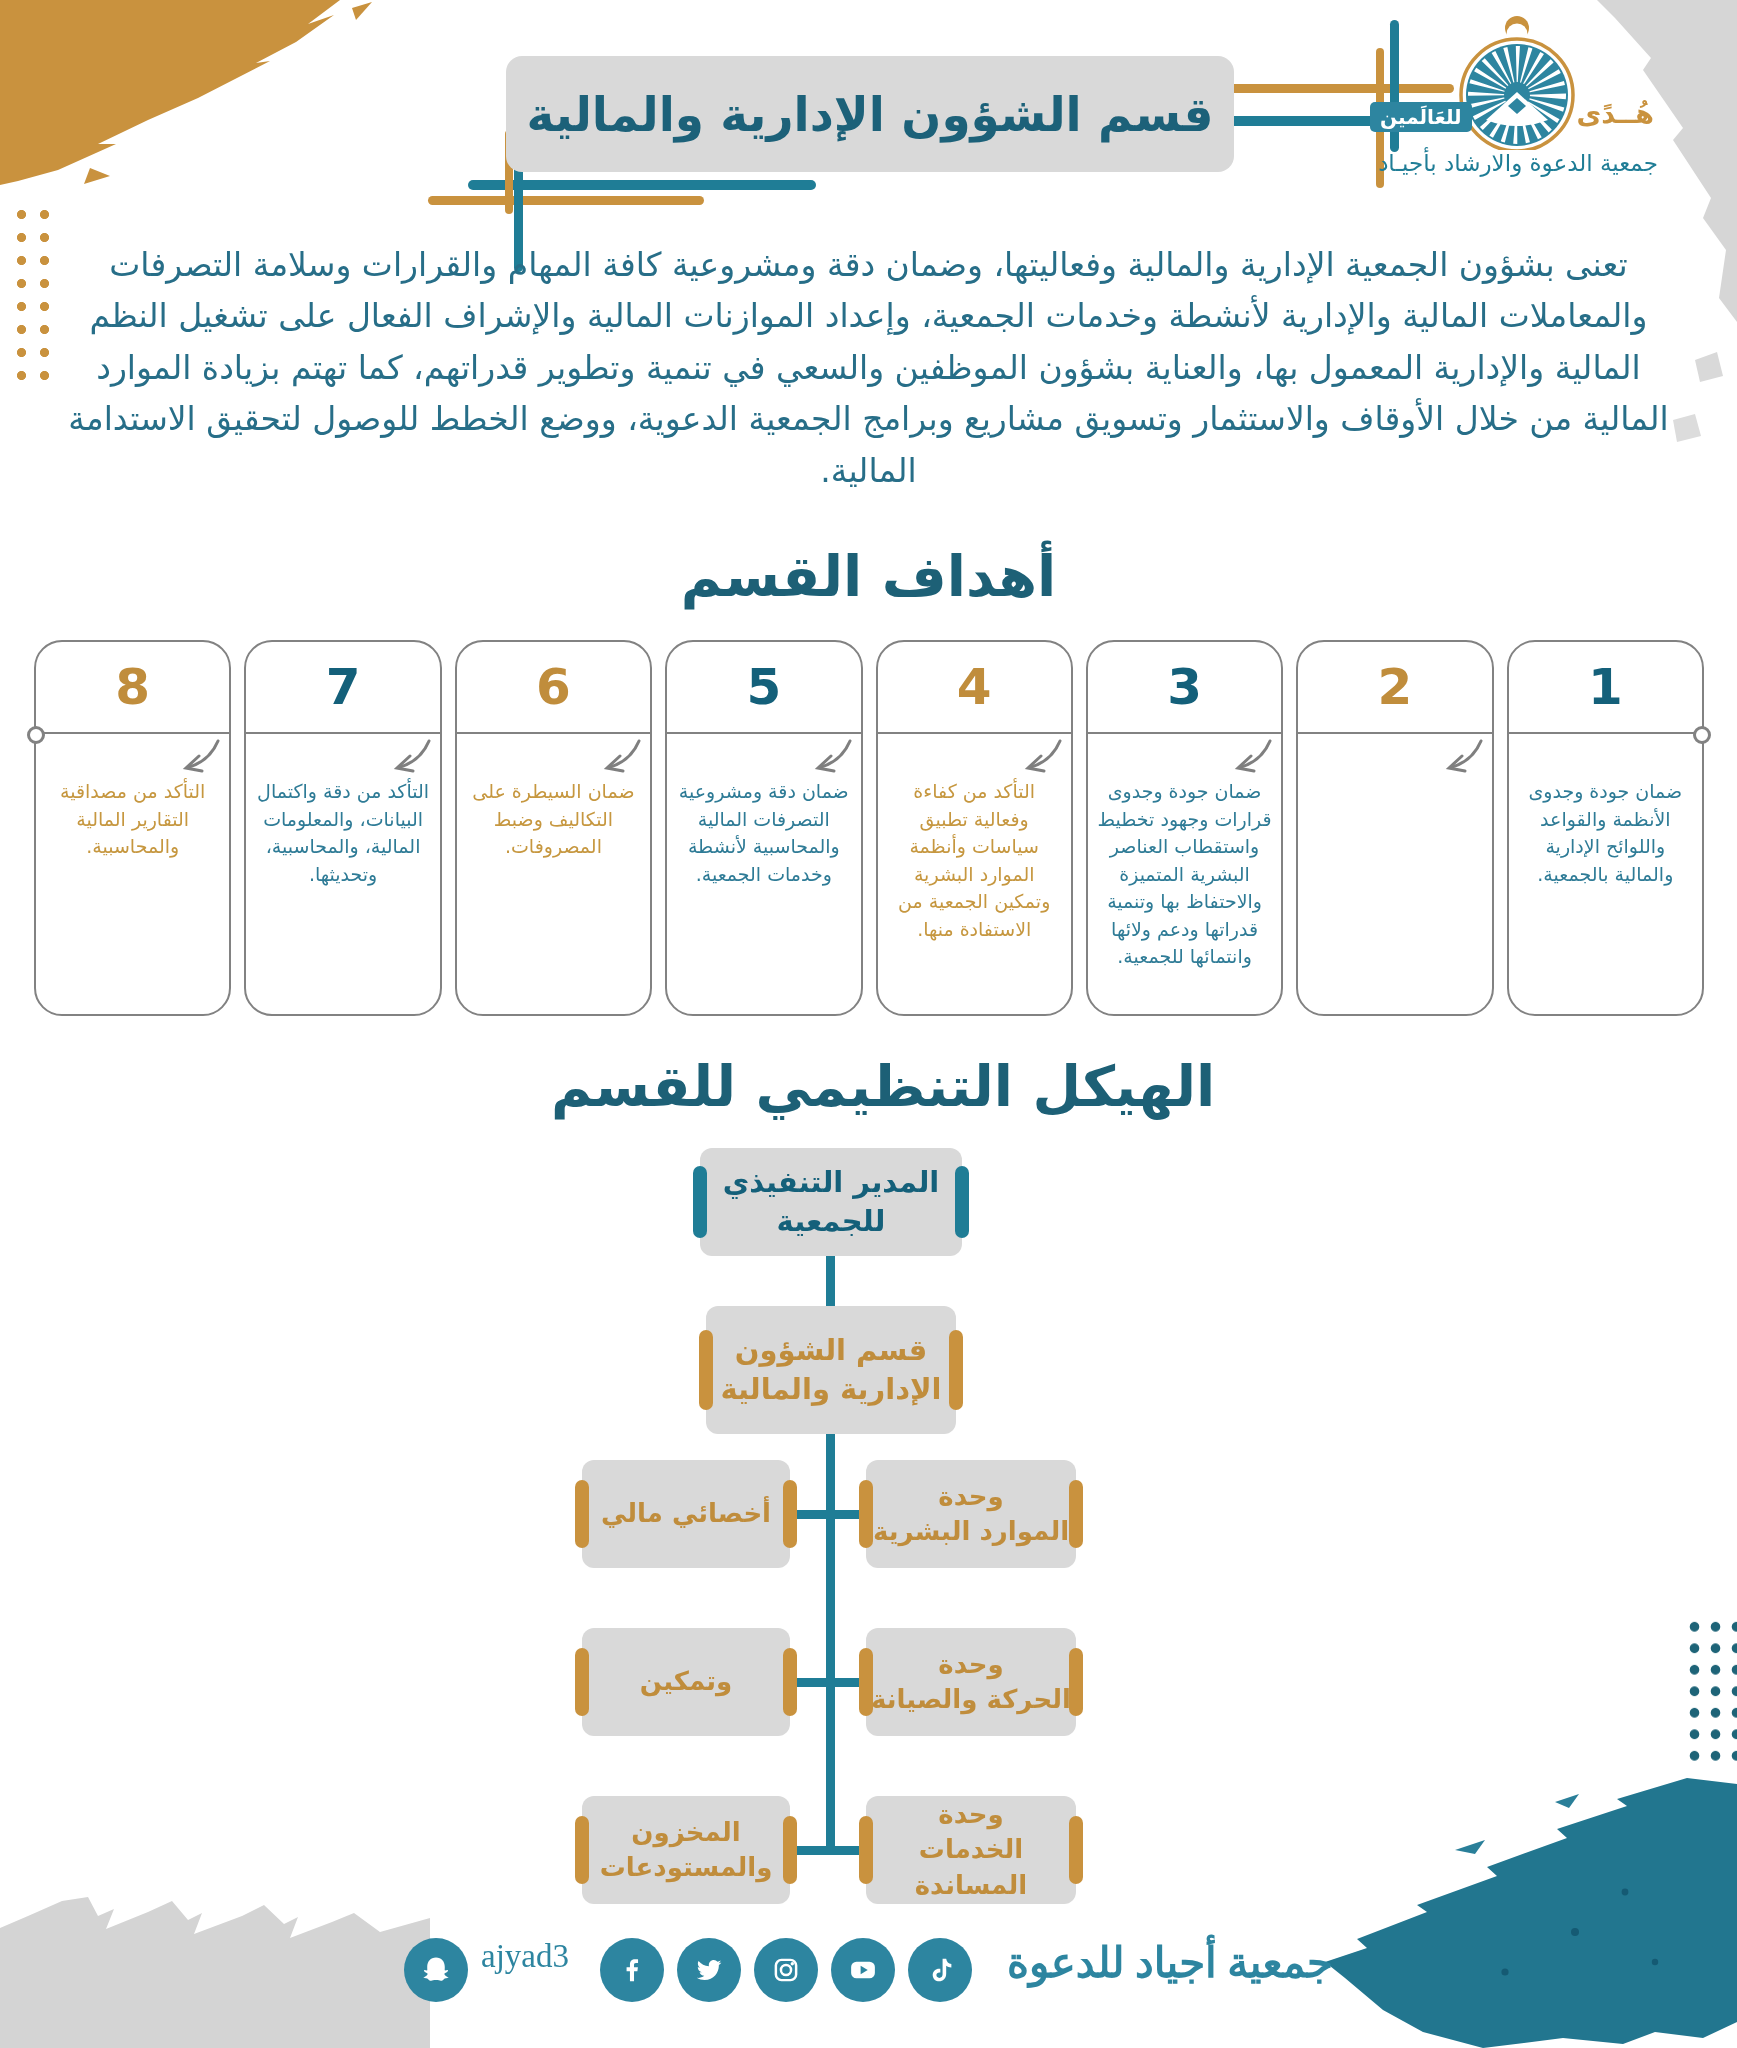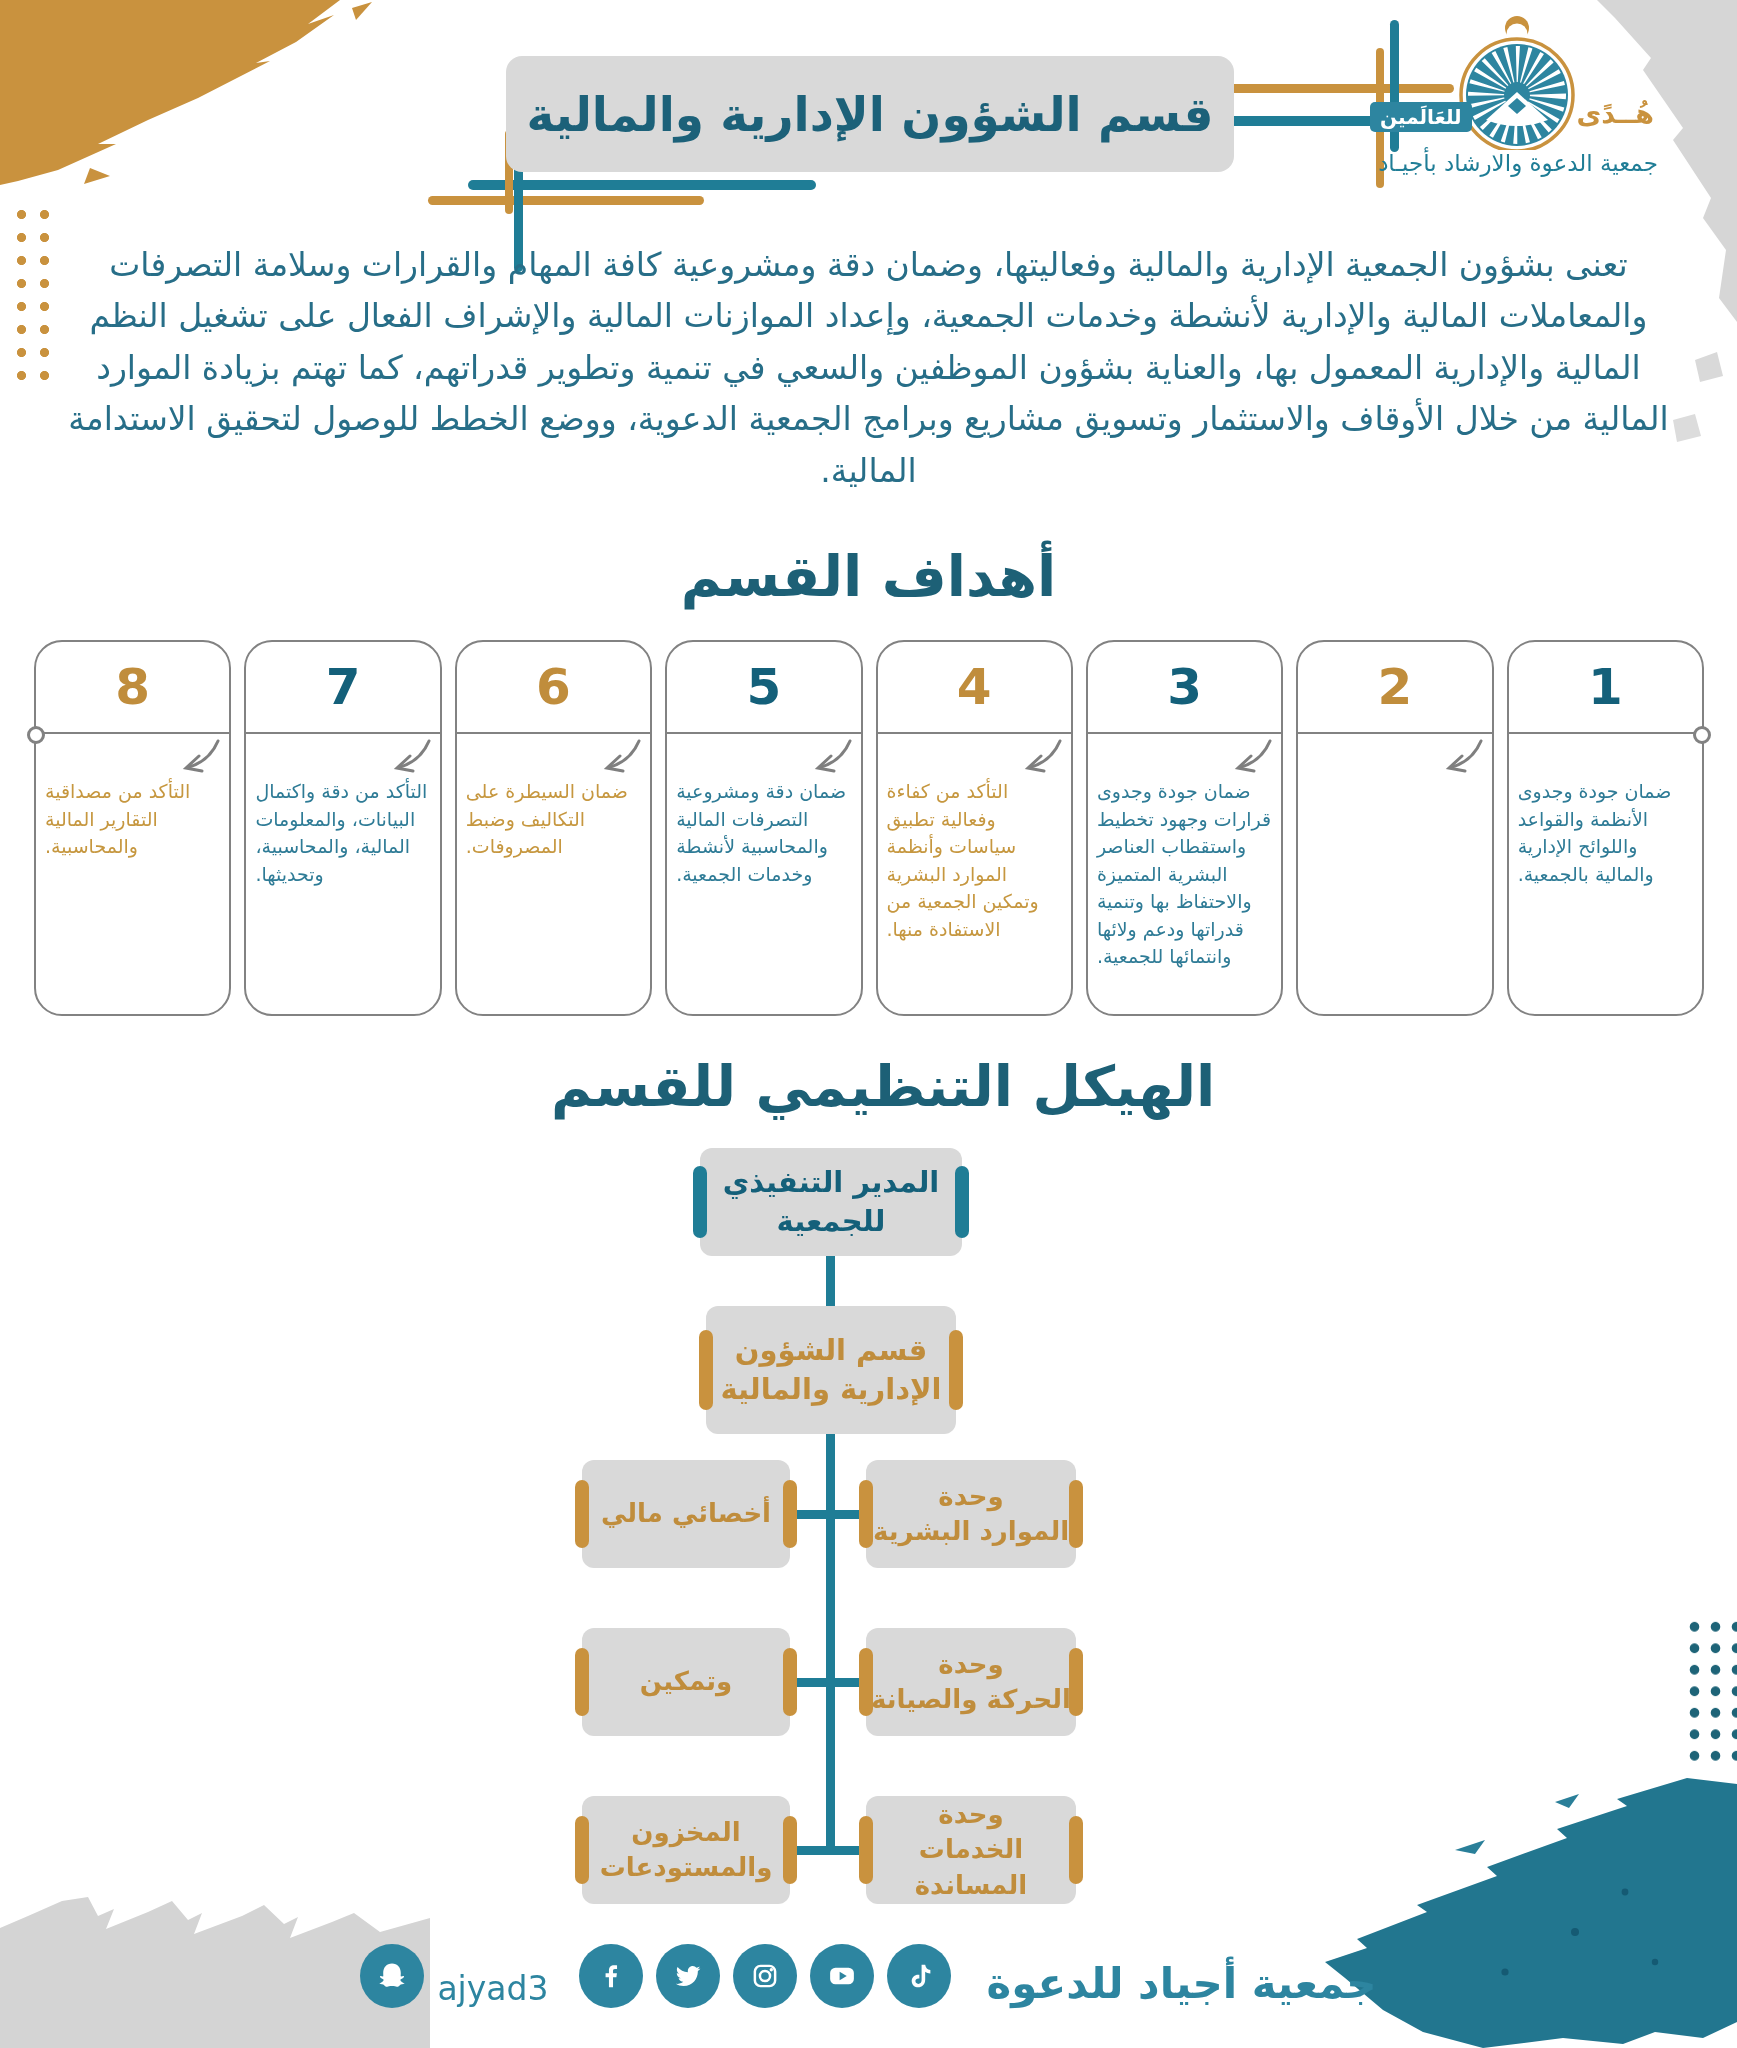--- a/index.html
+++ b/index.html
@@ -55,21 +55,21 @@
     flex:1 1 0; position:relative; min-height:372px;
     border:2.5px solid #828282; border-radius:28px; background:#ffffff;
   }
   .goal-num{
     height:90px; display:flex; align-items:center; justify-content:center;
     font-size:50px; font-weight:bold; border-bottom:2.5px solid #828282;
   }
   .goal-card.teal .goal-num{color:#14607a;}
   .goal-card.gold .goal-num{color:#c08d3c;}
   .goal-text{
-    padding:44px 9px 18px; direction:rtl; text-align:left;
+    padding:44px 9px 18px; direction:rtl; text-align:center;
     font-size:19px; line-height:1.45;
   }
   .goal-card.teal .goal-text{color:#2e7b96;}
   .goal-card.gold .goal-text{color:#c6973f;}
   .goal-arrow{position:absolute; top:96px; right:9px;}
   .goal-dot{
     position:absolute; top:84px; width:12px; height:12px; background:#ffffff;
     border:3.5px solid #828282; border-radius:50%;
   }
   .goal-dot.right{right:-9px;} .goal-dot.left{left:-9px;}
@@ -94,21 +94,21 @@
   .org-l{left:582px;} .org-r{left:866px; width:210px;}
   .r1{top:1460px;} .r2{top:1628px;} .r3{top:1796px;}
   .conn{position:absolute; background:#1f7d96;}
   .conn-ab{left:826px; top:1252px; width:9px; height:58px;}
   .conn-main{left:826px; top:1434px; width:9px; height:420px;}
   .conn-h{height:9px; width:84px; left:786px;}
   .ch1{top:1510px;} .ch2{top:1678px;} .ch3{top:1846px;}
   
   .footer{
     position:absolute; left:0; right:0; top:1938px; height:70px;
-    display:flex; align-items:flex-end; justify-content:center; gap:13px;
+    display:flex; align-items:flex-start; justify-content:center; gap:13px;font-family:Liberation Serif, serif;
   }
   .soc{
     width:64px; height:64px; border-radius:50%; background:#2d85a0;
     display:flex; align-items:center; justify-content:center; flex:0 0 auto;
   }
   .snap-handle{color:#2d85a0; font-size:33px; margin-right:18px;}
   .footer-name{color:#2d85a0; font-size:42px; font-weight:bold; margin-left:22px; direction:rtl;}
 </style>
 </head>
 <body>

